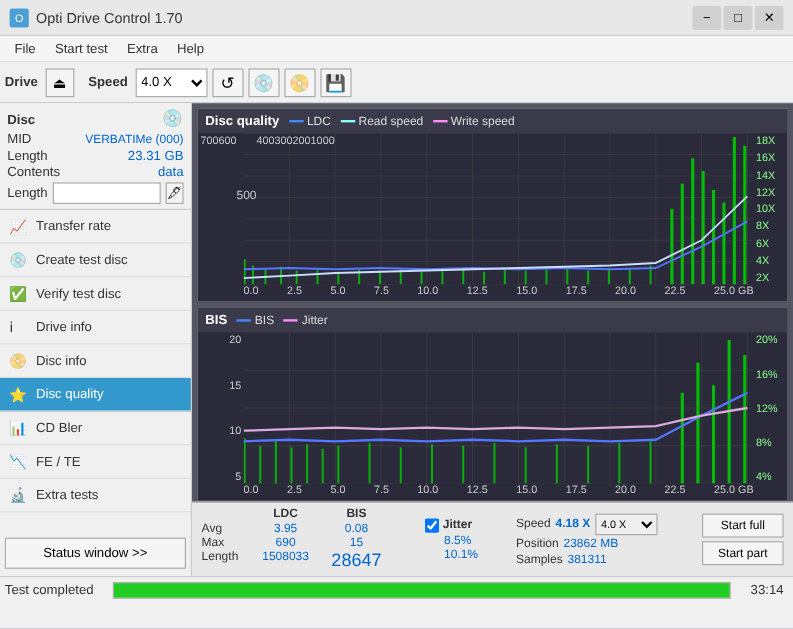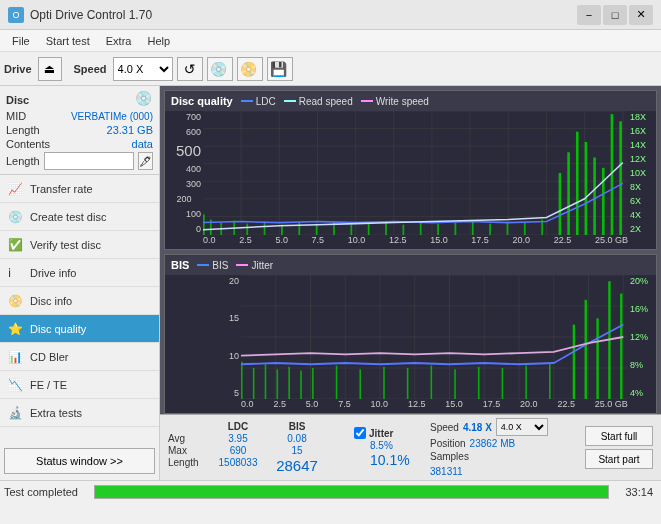--- a/index.html
+++ b/index.html
@@ -249,24 +249,24 @@
           <rect x="450" y="45" width="3" height="75" fill="#00cc00" opacity="0.9"></rect>
           <rect x="460" y="55" width="3" height="65" fill="#00cc00" opacity="0.9"></rect>
           <rect x="470" y="3" width="3" height="117" fill="#00cc00" opacity="0.9"></rect>
           <rect x="480" y="10" width="3" height="110" fill="#00cc00" opacity="0.9"></rect>
 
           <polyline points="0,108 44,107 88,108 132,107 176,108 220,107 264,108 308,107 352,108 396,107 440,90 484,70" fill="none" stroke="#5577ff" stroke-width="1.5"></polyline>
 
           <polyline points="0,115 44,113 88,111 132,110 176,109 220,108 264,107 308,106 352,105 396,103 440,85 484,50" fill="none" stroke="#ccddff" stroke-width="1.5"></polyline>
         </svg>
 
-        <div style="position:absolute;left:0;top:0;bottom:14px;width:38px;display:flex;flex-direction:column;justify-content:space-between;padding:1px 2px;">
+        <div style="position:absolute;left:0;top:0;bottom:14px;width:38px;display:flex;flex-direction:row;justify-content:space-between;padding:1px 2px;">
           <span style="font-size:9px;color:#ccc;text-align:right;display:block;">700</span>
           <span style="font-size:9px;color:#ccc;text-align:right;display:block;">600</span>
-          <span style="font-size:15px;color:#ccc;text-align:right;display:block;">500</span>
+          <span style="font-size:10px;color:#ccc;text-align:right;display:block;margin-top:46px;">500</span>
           <span style="font-size:9px;color:#ccc;text-align:right;display:block;">400</span>
           <span style="font-size:9px;color:#ccc;text-align:right;display:block;">300</span>
           <span style="font-size:9px;color:#ccc;text-align:center;display:block;">200</span>
           <span style="font-size:9px;color:#ccc;text-align:right;display:block;">100</span>
           <span style="font-size:9px;color:#ccc;text-align:right;display:block;">0</span>
         </div>
 
         <div style="position:absolute;right:0;top:0;bottom:14px;width:28px;display:flex;flex-direction:column;justify-content:space-between;padding:1px 2px;">
           <span style="font-size:9px;color:#88ff88;display:block;">18X</span>
           <span style="font-size:9px;color:#88ff88;display:block;">16X</span>
@@ -300,21 +300,21 @@
         <span class="chart-title">BIS</span>
         <div class="legend-item">
           <div class="legend-dot bis"></div>
           <span>BIS</span>
         </div>
         <div class="legend-item">
           <div class="legend-dot jitter"></div>
           <span>Jitter</span>
         </div>
       </div>
-      <div style="flex:1; position:relative;margin-left:38px;">
+      <div style="flex:1; position:relative;">
         <svg viewBox="0 0 490 100" preserveAspectRatio="none" style="position:absolute;left:38px;right:28px;top:0;bottom:14px;width:calc(100% - 66px);height:calc(100% - 14px);">
 
           <line x1="0" y1="0" x2="490" y2="0" stroke="#444" stroke-width="0.5"></line>
           <line x1="0" y1="25" x2="490" y2="25" stroke="#444" stroke-width="0.5"></line>
           <line x1="0" y1="50" x2="490" y2="50" stroke="#444" stroke-width="0.5"></line>
           <line x1="0" y1="75" x2="490" y2="75" stroke="#444" stroke-width="0.5"></line>
           <line x1="0" y1="100" x2="490" y2="100" stroke="#444" stroke-width="0.5"></line>
 
           <line x1="44" y1="0" x2="44" y2="100" stroke="#444" stroke-width="0.5"></line>
           <line x1="88" y1="0" x2="88" y2="100" stroke="#444" stroke-width="0.5"></line>
@@ -411,36 +411,36 @@
           <span style="width:50px;font-size:15px;color:#0066cc;text-align:center;">28647</span>
         </div>
       </div>
 
       <div style="display:flex;flex-direction:column;gap:1px;min-width:70px;">
         <div style="display:flex;align-items:center;gap:3px;">
           <input type="checkbox" checked="" style="width: 12px; height: 12px;">
           <span style="font-size:10px;color:#333;font-weight:bold;">Jitter</span>
         </div>
         <span style="font-size:10px;color:#0066cc;padding-left:16px;">8.5%</span>
-        <span style="font-size:14px;color:#0066cc;padding-left:16px;">10.1%</span>
+        <span style="font-size:10px;color:#0066cc;padding-left:16px;">10.1%</span>
       </div>
 
       <div style="display:flex;flex-direction:column;gap:2px;min-width:100px;">
         <div style="display:flex;gap:4px;align-items:center;">
           <span style="font-size:10px;color:#333;">Speed</span>
           <span style="font-size:10px;color:#0066cc;font-weight:bold;">4.18 X</span>
           <select style="width:52px;height:18px;font-size:9px;border:1px solid #aaa;">
             <option>4.0 X</option>
           </select>
         </div>
         <div style="display:flex;gap:4px;">
           <span style="font-size:10px;color:#333;">Position</span>
           <span style="font-size:10px;color:#0066cc;">23862 MB</span>
         </div>
-        <div style="display:flex;gap:4px;flex-direction:column;">
+        <div style="display:flex;gap:4px;">
           <span style="font-size:10px;color:#333;">Samples</span>
           <span style="font-size:10px;color:#0066cc;">381311</span>
         </div>
       </div>
 
       <div style="display:flex;flex-direction:column;gap:3px;margin-left:auto;">
         <button class="action-btn">Start full</button>
         <button class="action-btn">Start part</button>
       </div>
     </div>

